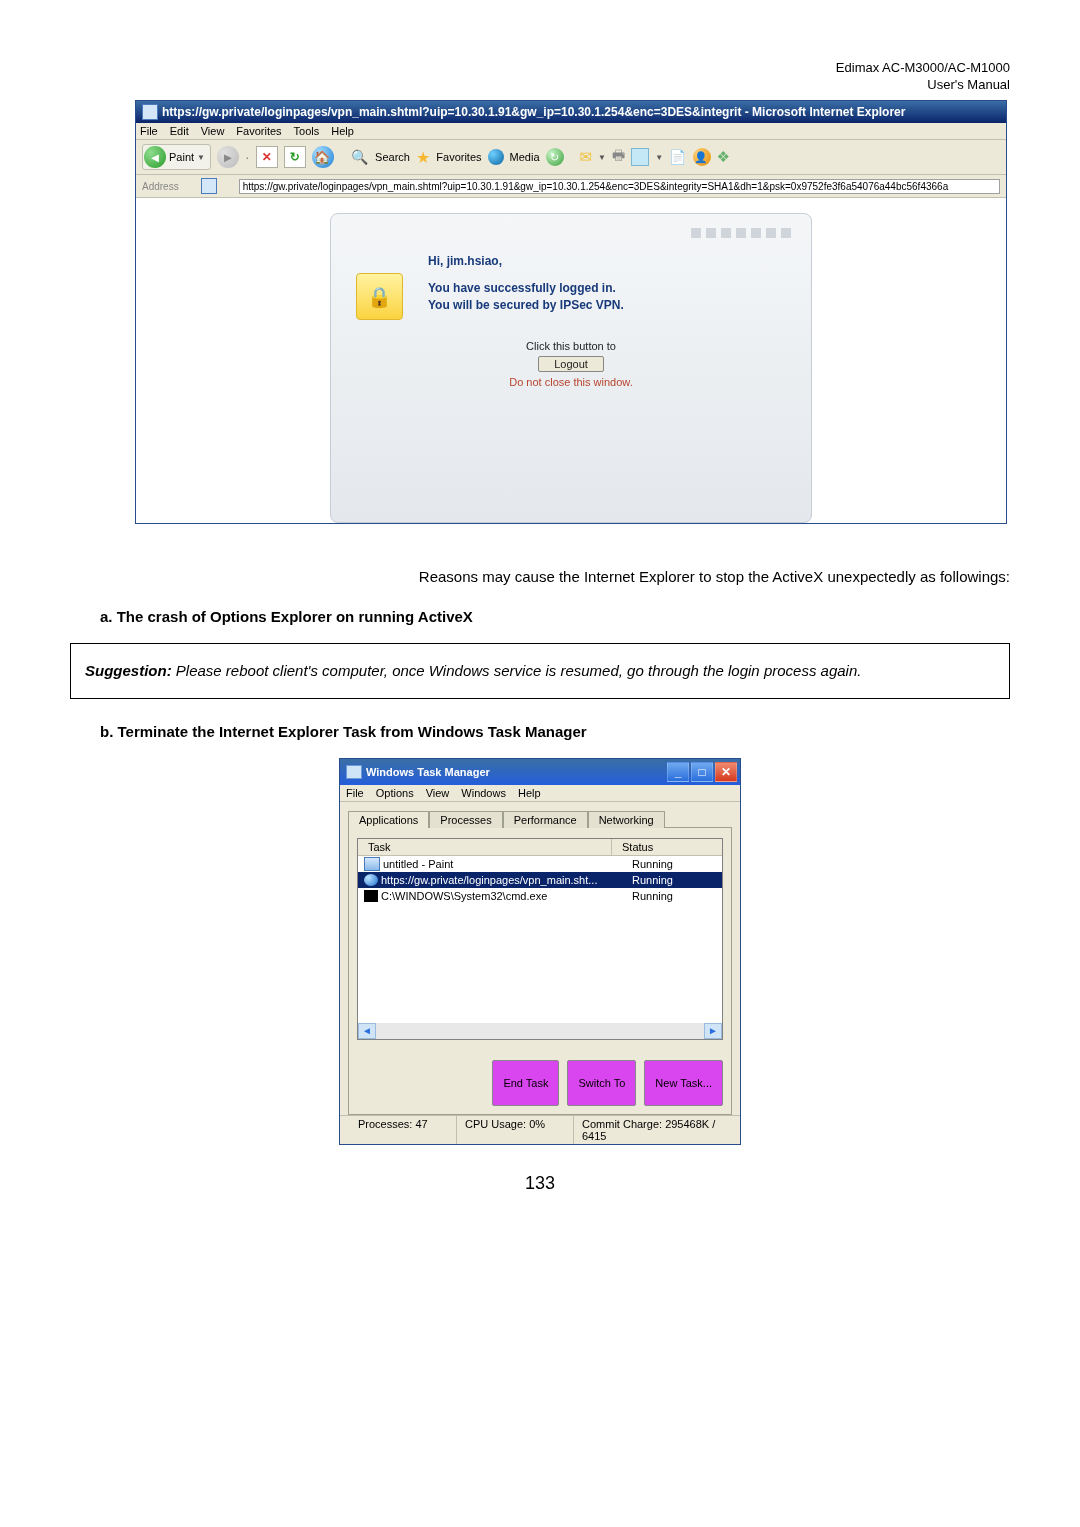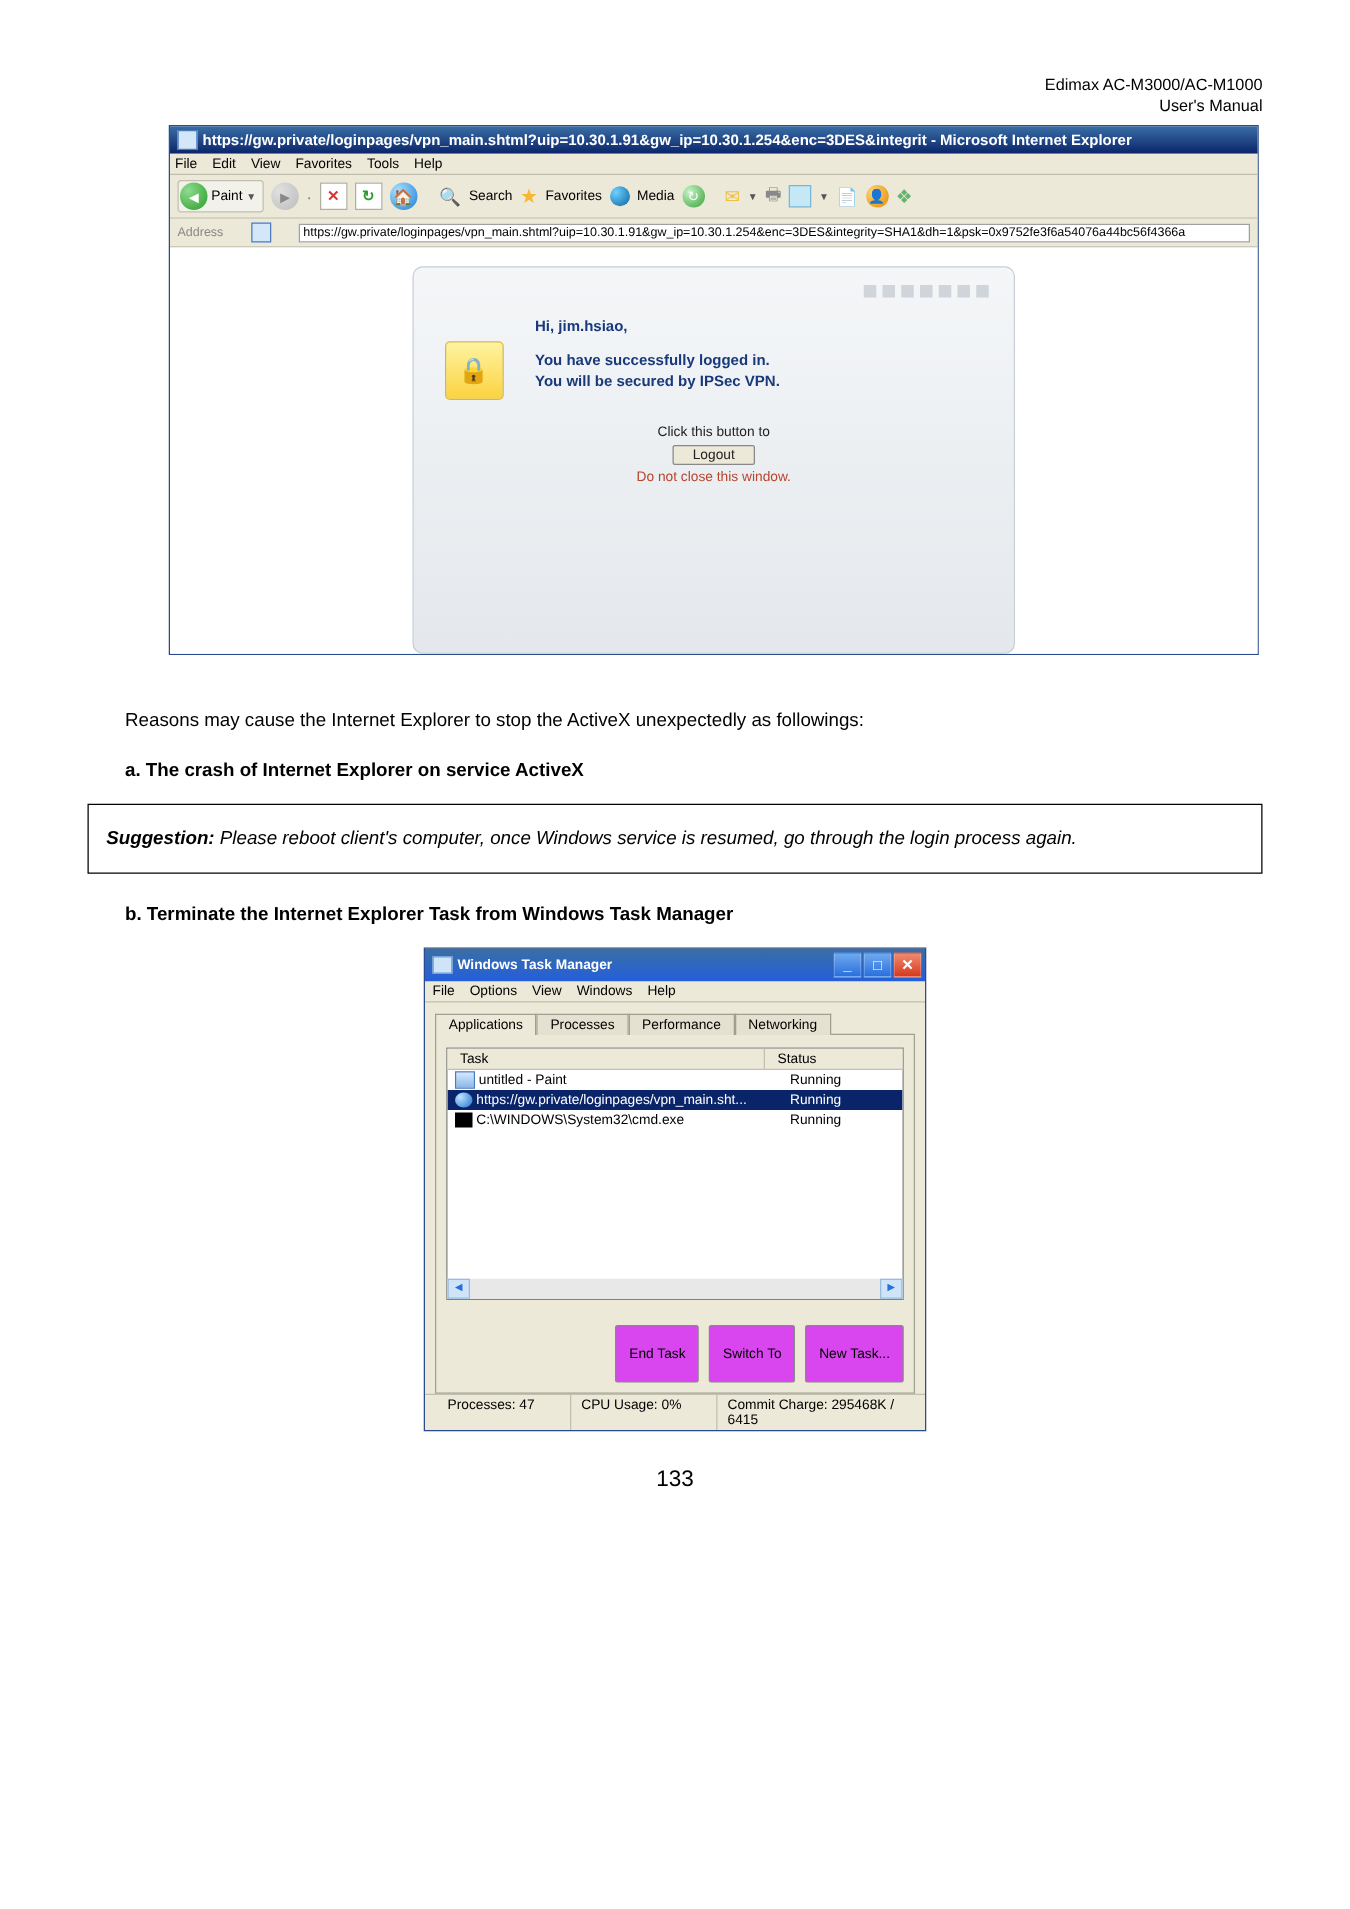--- a/index.html
+++ b/index.html
@@ -130,21 +130,21 @@
   .vpn-msg{color:#183a7a;font-weight:bold;font-size:12px;line-height:1.4;}
   .vpn-logout-area{ text-align:center; margin-top:20px; font-size:11px; color:#222;}
   .vpn-logout-btn{
     margin:4px auto; width:64px; padding:1px 0;
     background:#ece9d8;border:1px solid #888;border-radius:2px;
     font-size:11px;
   }
   .vpn-warn{color:#b8432e;font-size:11px;}
 
   
-  .doc-text { margin:40px 0 0 30px; font-size:15px; line-height:1.7;}
+  .doc-text { margin:40px 0 0 30px; font-size:15px; line-height:1.7;text-align:right;}
   .doc-heading { font-weight:bold; margin:18px 0 18px 30px; font-size:15px;}
   .suggestion-box {
     border:1px solid #000;
     margin:6px 0 24px 0;
     padding:12px 14px;
     font-size:15px;
     font-style:italic;
     line-height:2.0;
   }
   .suggestion-box .lead{font-weight:bold;}
@@ -309,21 +309,21 @@
           <div>Click this button to</div>
           <div class="vpn-logout-btn">Logout</div>
           <div class="vpn-warn">Do not close this window.</div>
         </div>
       </div>
     </div>
   </div>
 
   <div class="doc-text">Reasons may cause the Internet Explorer to stop the ActiveX unexpectedly as followings:</div>
 
-  <div class="doc-heading">a.    The crash of Internet Explorer on service ActiveX</div>
+  <div class="doc-heading">a.    The crash of Options Explorer on running ActiveX</div>
 
   <div class="suggestion-box">
     <span class="lead">Suggestion:</span><span> Please reboot client's computer, once Windows service is resumed, go through the login process again.</span>
   </div>
 
   <div class="doc-heading">b.    Terminate the Internet Explorer Task from Windows Task Manager</div>
 
 
   <div class="tm-wrap">
     <div class="tm-window">

